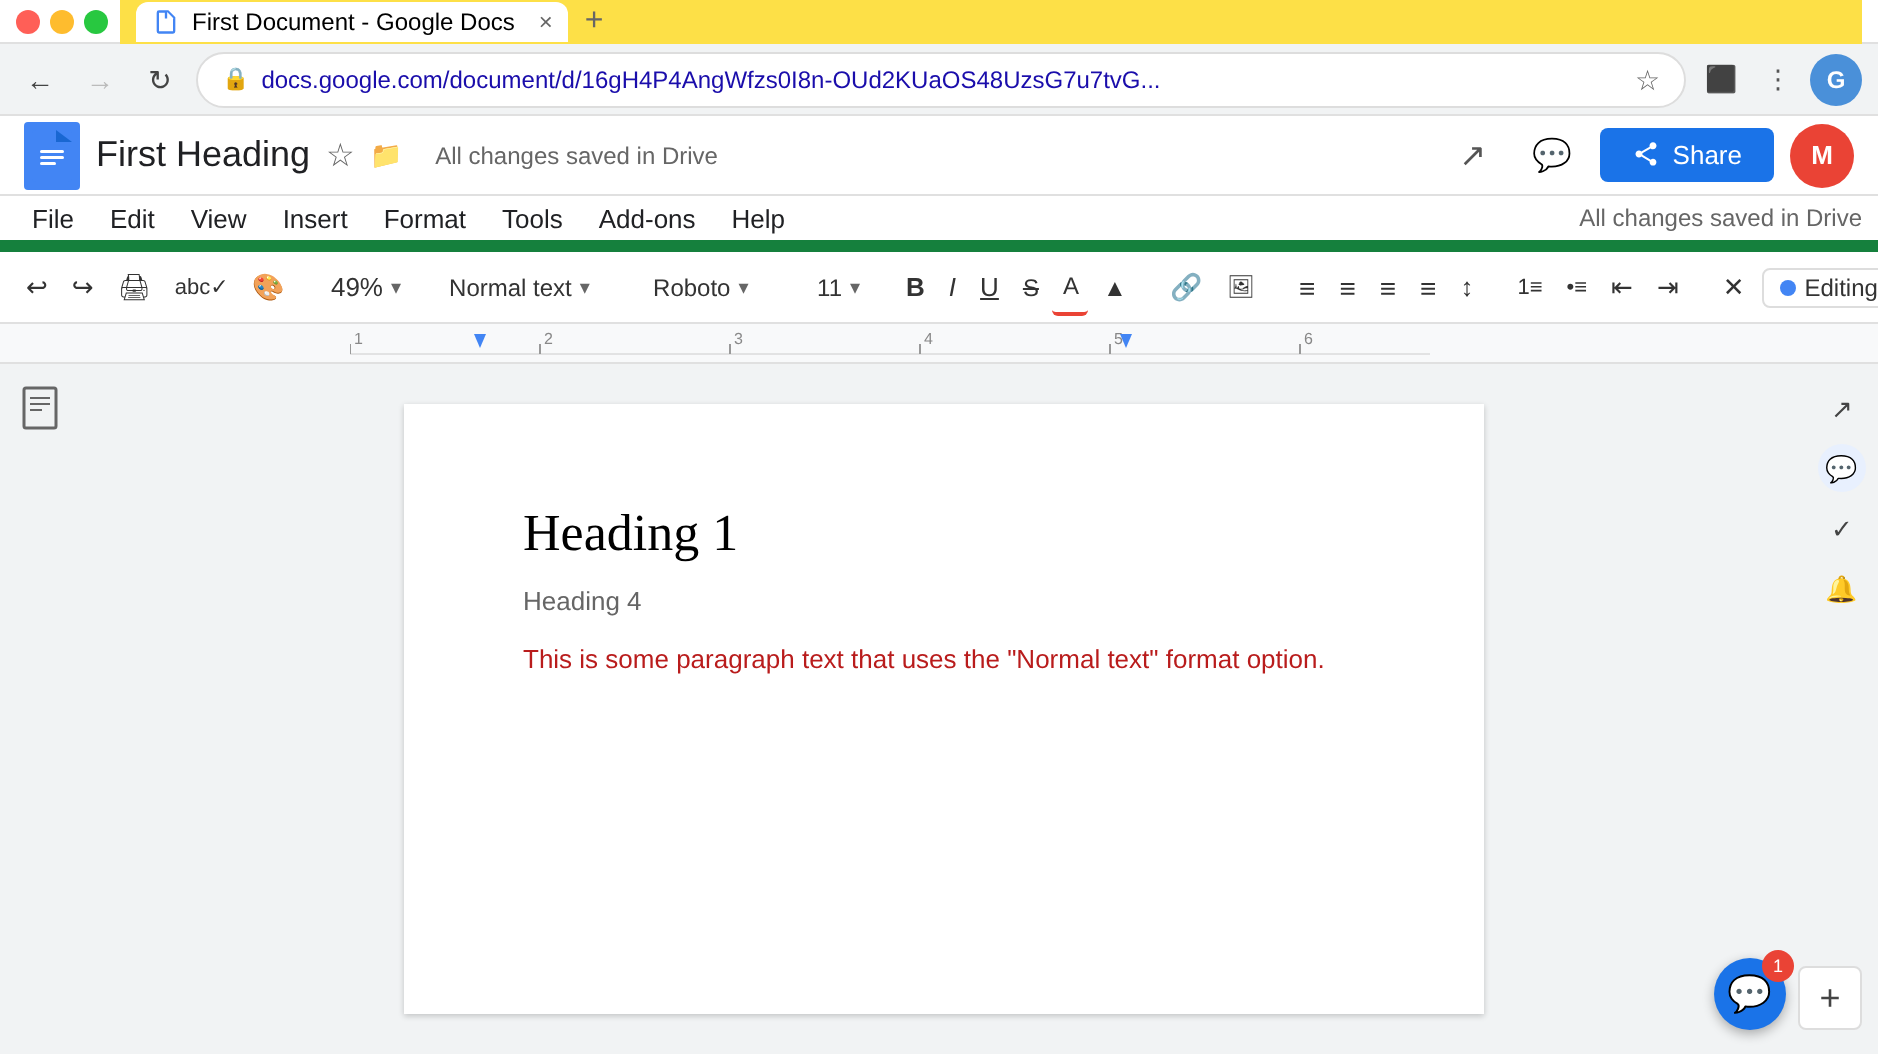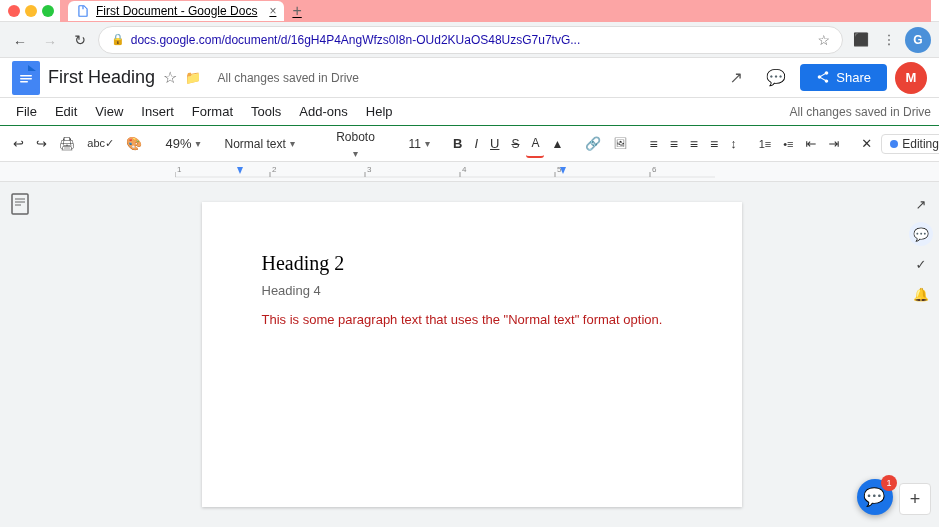--- a/index.html
+++ b/index.html
@@ -16,26 +16,25 @@
       border-bottom: 1px solid #e0e0e0;
     }
     .traffic-lights { display: flex; gap: 5px; align-items: center; }
     .tl { width: 12px; height: 12px; border-radius: 50%; }
     .tl-red { background: #ff5f57; }
     .tl-yellow { background: #febc2e; }
     .tl-green { background: #28c840; }
     .tab-bar {
       display: flex;
       align-items: center;
-      background: #fca5a5;
+      background: #fde047;
       height: 22px;
       padding: 10px 8px;
       gap: 4px;
       flex: 1;
-      text-decoration: underline;
     }
     .tab {
       display: flex;
       align-items: center;
       background: #fff;
       border-radius: 6px 6px 0 0;
       padding: 2px 8px;
       font-size: 11px;
       gap: 6px;
       height: 20px;
@@ -166,21 +165,21 @@
       cursor: pointer;
     }
 
     
     .menu-bar {
       display: flex;
       align-items: center;
       background: #fff;
       height: 28px;
       padding: 0 8px;
-      border-bottom: 1px solid #15803d;
+      border-bottom: 6px solid #15803d;
       gap: 2px;
     }
     .menu-item {
       padding: 3px 8px;
       font-size: 13px;
       color: #202124;
       cursor: pointer;
       border-radius: 4px;
     }
 
@@ -452,21 +451,21 @@
 
   <div class="fmt-separator"></div>
 
   <div class="fmt-select" style="min-width:90px;">
     <span style="font-size:12px;">Normal text</span>
     <span class="dropdown-arrow">▾</span>
   </div>
 
   <div class="fmt-separator"></div>
 
-  <div class="fmt-select" style="min-width:70px;flex-direction:column;">
+  <div class="fmt-select" style="min-width:70px;">
     <span style="font-size:12px;">Roboto</span>
     <span class="dropdown-arrow">▾</span>
   </div>
 
   <div class="fmt-separator"></div>
 
   <div class="fmt-select">
     <span style="font-size:12px;">11</span>
     <span class="dropdown-arrow">▾</span>
   </div>
@@ -544,21 +543,21 @@
         <rect x="1" y="1" width="16" height="20" rx="1" stroke="#666" stroke-width="1.5" fill="none"></rect>
         <line x1="4" y1="6" x2="14" y2="6" stroke="#666" stroke-width="1"></line>
         <line x1="4" y1="9" x2="14" y2="9" stroke="#666" stroke-width="1"></line>
         <line x1="4" y1="12" x2="10" y2="12" stroke="#666" stroke-width="1"></line>
       </svg>
     </div>
   </div>
 
   <div class="doc-area">
     <div class="doc-page">
-      <h2 class="heading2">Heading 2</h2>
+      <h1 class="heading1">Heading 1</h1>
       <h4 class="heading4">Heading 4</h4>
       <p class="paragraph">This is some paragraph text that uses the "Normal text" format option.</p>
     </div>
   </div>
 
   <div class="right-sidebar">
     <div class="right-sidebar-icon">↗</div>
     <div class="right-sidebar-icon active">💬</div>
     <div class="right-sidebar-icon">✓</div>
     <div class="right-sidebar-icon">🔔</div>

